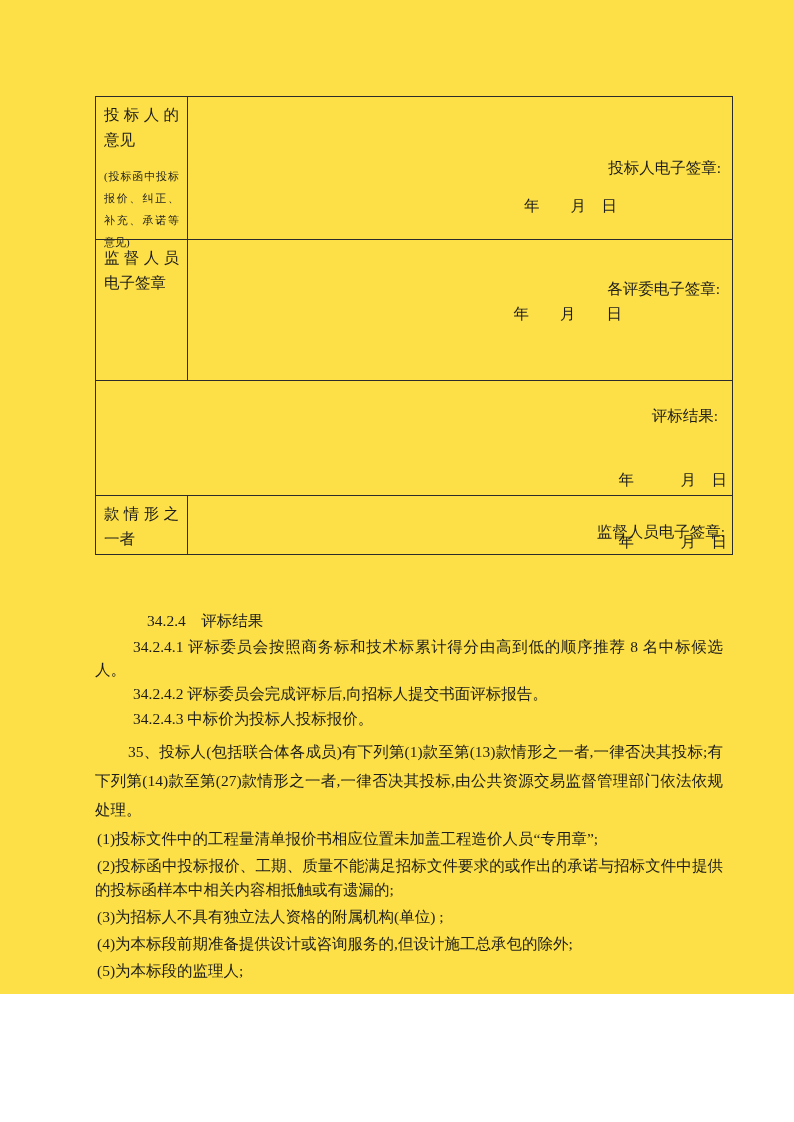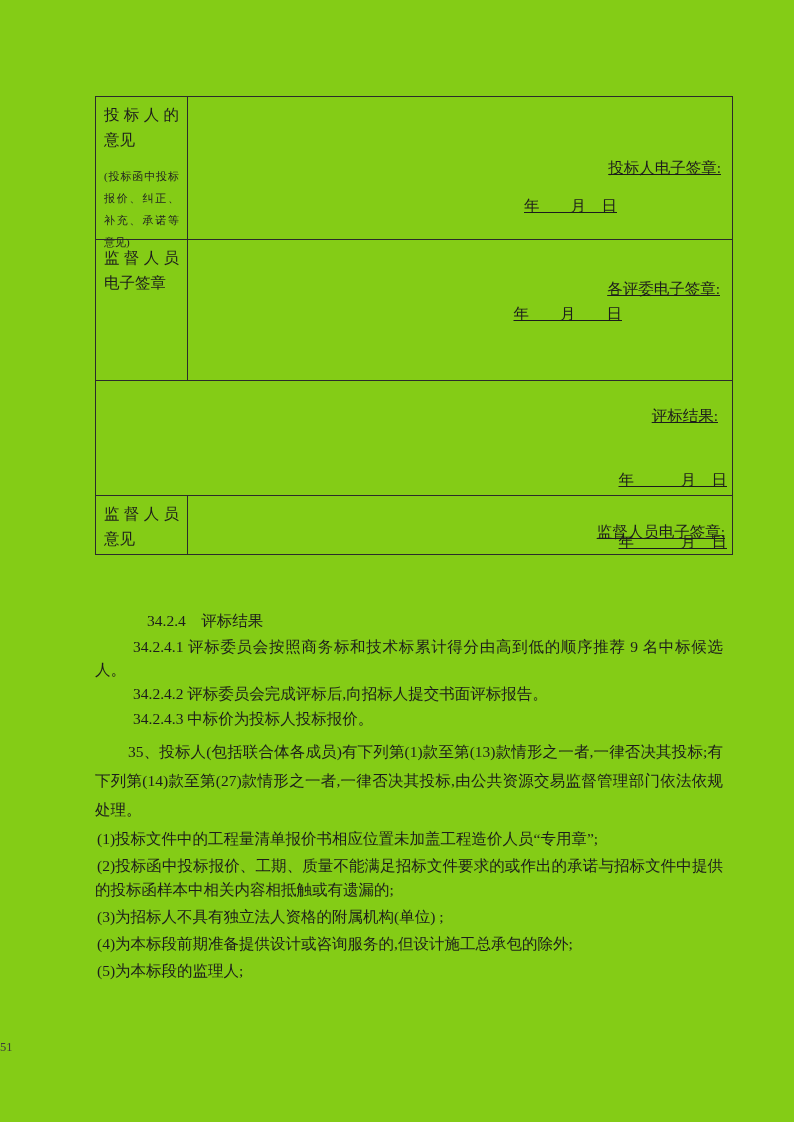--- a/index.html
+++ b/index.html
@@ -1,21 +1,21 @@
 <!DOCTYPE html>
 <html><head>
 <meta charset="utf-8">
 <style>
   * { box-sizing: border-box; }
   html, body { margin: 0; padding: 0; background: #ffffff; }
   .page {
     position: relative;
     width: 794px;
-    height: 1122px;
-    background: #84cc16;
+    height: 994px;
+    background: #fde047;
     font-family: "Liberation Serif", "DejaVu Serif", serif;
     color: #1c1c1c;
     overflow: hidden;
   }
   .content {
     position: absolute;
     left: 95px;
     top: 96px;
     width: 638px;
   }
@@ -43,21 +43,21 @@
     font-size: 11px;
     line-height: 22px;
     text-align: justify;
     color: #222;
   }
   .t-cell {
     flex: 1;
     position: relative;
     font-size: 15.5px;
   }
-  .sig, .date { position: absolute; white-space: nowrap; line-height: 18px; text-decoration: underline; }
+  .sig, .date { position: absolute; white-space: nowrap; line-height: 18px; }
   .row-1 .sig  { top: 62px;  right: 11px; }
   .row-1 .date { top: 100px; right: 115px; }
   .row-2 .sig  { top: 40px;  right: 12px; }
   .row-2 .date { top: 65px;  right: 110px; }
   .row-3 .sig  { top: 26px;  right: 14px; }
   .row-3 .date { bottom: 6px; right: 5px; }
   .row-4 .sig  { top: 27px;  right: 7px; }
   .row-4 .date { bottom: 3px; right: 5px; }
   
   .section { margin-top: 53px; width: 628px; }
@@ -122,33 +122,33 @@
 
       <div class="t-row row-3">
         <div class="t-cell">
           <div class="sig">评标结果:</div>
           <div class="date">年　　　月　日</div>
         </div>
       </div>
 
       <div class="t-row row-4">
         <div class="t-label">
-          <div>监督人员意见</div>
+          <div>款情形之一者</div>
         </div>
         <div class="t-cell">
           <div class="sig">监督人员电子签章:</div>
           <div class="date">年　　　月　日</div>
         </div>
       </div>
 
     </div>
 
     <div class="section">
       <p class="para p0">34.2.4　评标结果</p>
-      <p class="para p1">34.2.4.1 评标委员会按照商务标和技术标累计得分由高到低的顺序推荐 9 名中标候选人。</p>
+      <p class="para p1">34.2.4.1 评标委员会按照商务标和技术标累计得分由高到低的顺序推荐 8 名中标候选人。</p>
       <p class="para p2">34.2.4.2 评标委员会完成评标后,向招标人提交书面评标报告。</p>
       <p class="para p3">34.2.4.3 中标价为投标人投标报价。</p>
       <p class="para p4">35、投标人(包括联合体各成员)有下列第(1)款至第(13)款情形之一者,一律否决其投标;有下列第(14)款至第(27)款情形之一者,一律否决其投标,由公共资源交易监督管理部门依法依规处理。</p>
       <p class="para item">(1)投标文件中的工程量清单报价书相应位置未加盖工程造价人员“专用章”;</p>
       <p class="para item">(2)投标函中投标报价、工期、质量不能满足招标文件要求的或作出的承诺与招标文件中提供的投标函样本中相关内容相抵触或有遗漏的;</p>
       <p class="para item">(3)为招标人不具有独立法人资格的附属机构(单位) ;</p>
       <p class="para item">(4)为本标段前期准备提供设计或咨询服务的,但设计施工总承包的除外;</p>
       <p class="para item">(5)为本标段的监理人;</p>
     </div>
 

